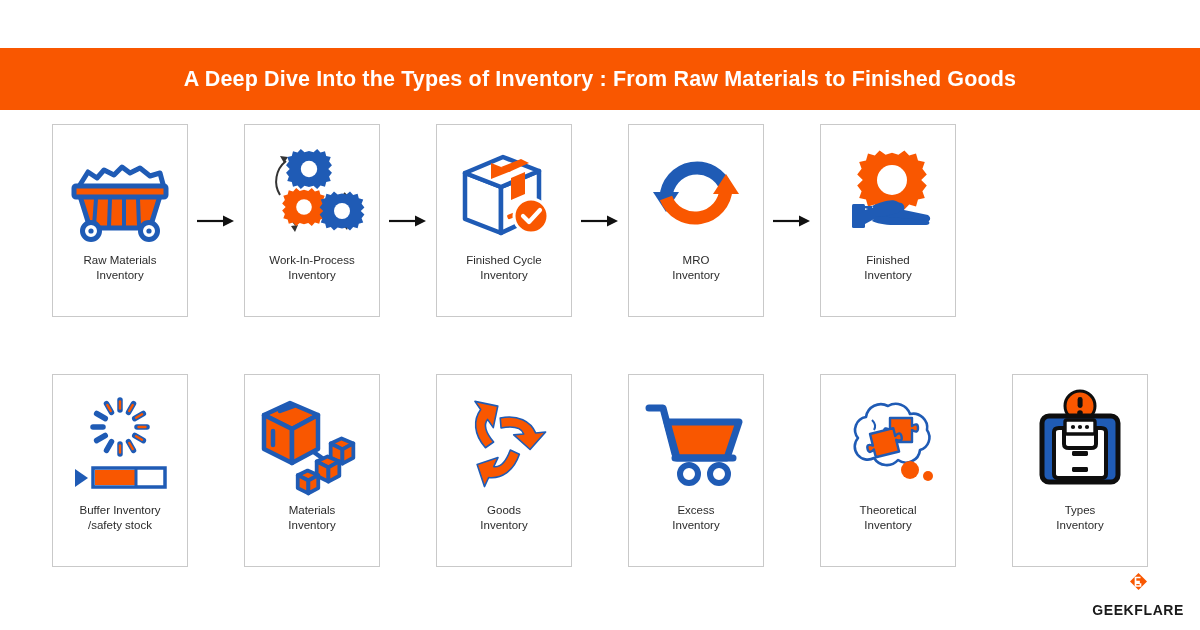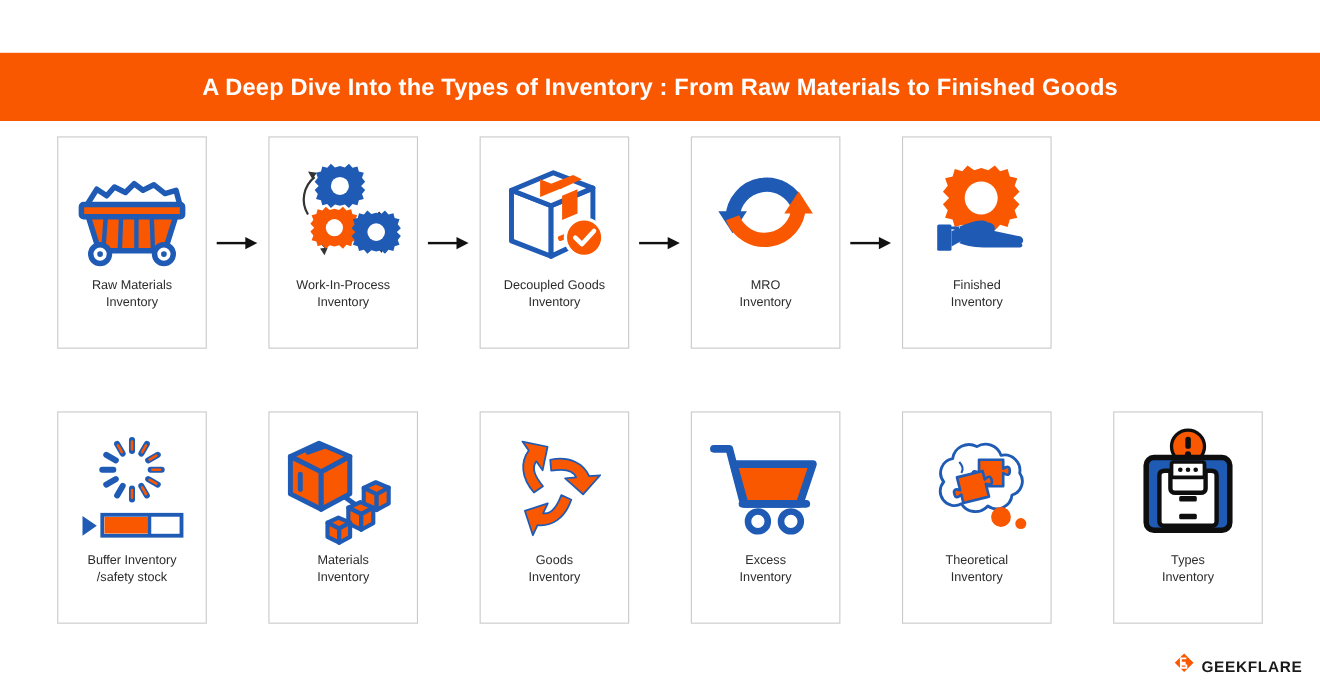--- a/index.html
+++ b/index.html
@@ -88,20 +88,21 @@
   .arrow-svg { display: block; }
 
   
   .logo {
     position: absolute;
     right: 16px;
     bottom: 12px;
     display: flex;
     align-items: center;
     gap: 6px;
+    flex-direction: column;
   }
   .logo-text {
     font-size: 14px;
     font-weight: bold;
     letter-spacing: 0.6px;
     color: #1a1a1a;
   }
 
   svg { overflow: visible; }
 </style>
@@ -207,21 +208,21 @@
           <path d="M62 39 L76 33 L76 55 L62 61 Z" fill="#f95700"></path>
 
           <rect x="58" y="74" width="12" height="4.5" rx="1.5" fill="#f95700" transform="rotate(-22 64 76)"></rect>
 
           <circle cx="82" cy="77" r="17" fill="#f95700"></circle>
           <circle cx="82" cy="77" r="17" fill="none" stroke="#ffffff" stroke-width="3"></circle>
           <path d="M74 77 l6 6 l11 -12" fill="none" stroke="#ffffff" stroke-width="4.2" stroke-linecap="round" stroke-linejoin="round"></path>
         </svg>
       </div>
       <div class="card-label">
-        <span>Decoupled Goods</span>
+        <span>Finished Cycle</span>
         <span class="l2">Inventory</span>
       </div>
     </div>
 
     <div class="conn">
       <svg class="arrow-svg" width="38" height="14" viewBox="0 0 38 14">
         <line x1="0" y1="7" x2="27" y2="7" stroke="#111111" stroke-width="2.2"></line>
         <path d="M26 1.5 L37 7 L26 12.5 Z" fill="#111111"></path>
       </svg>
     </div>

